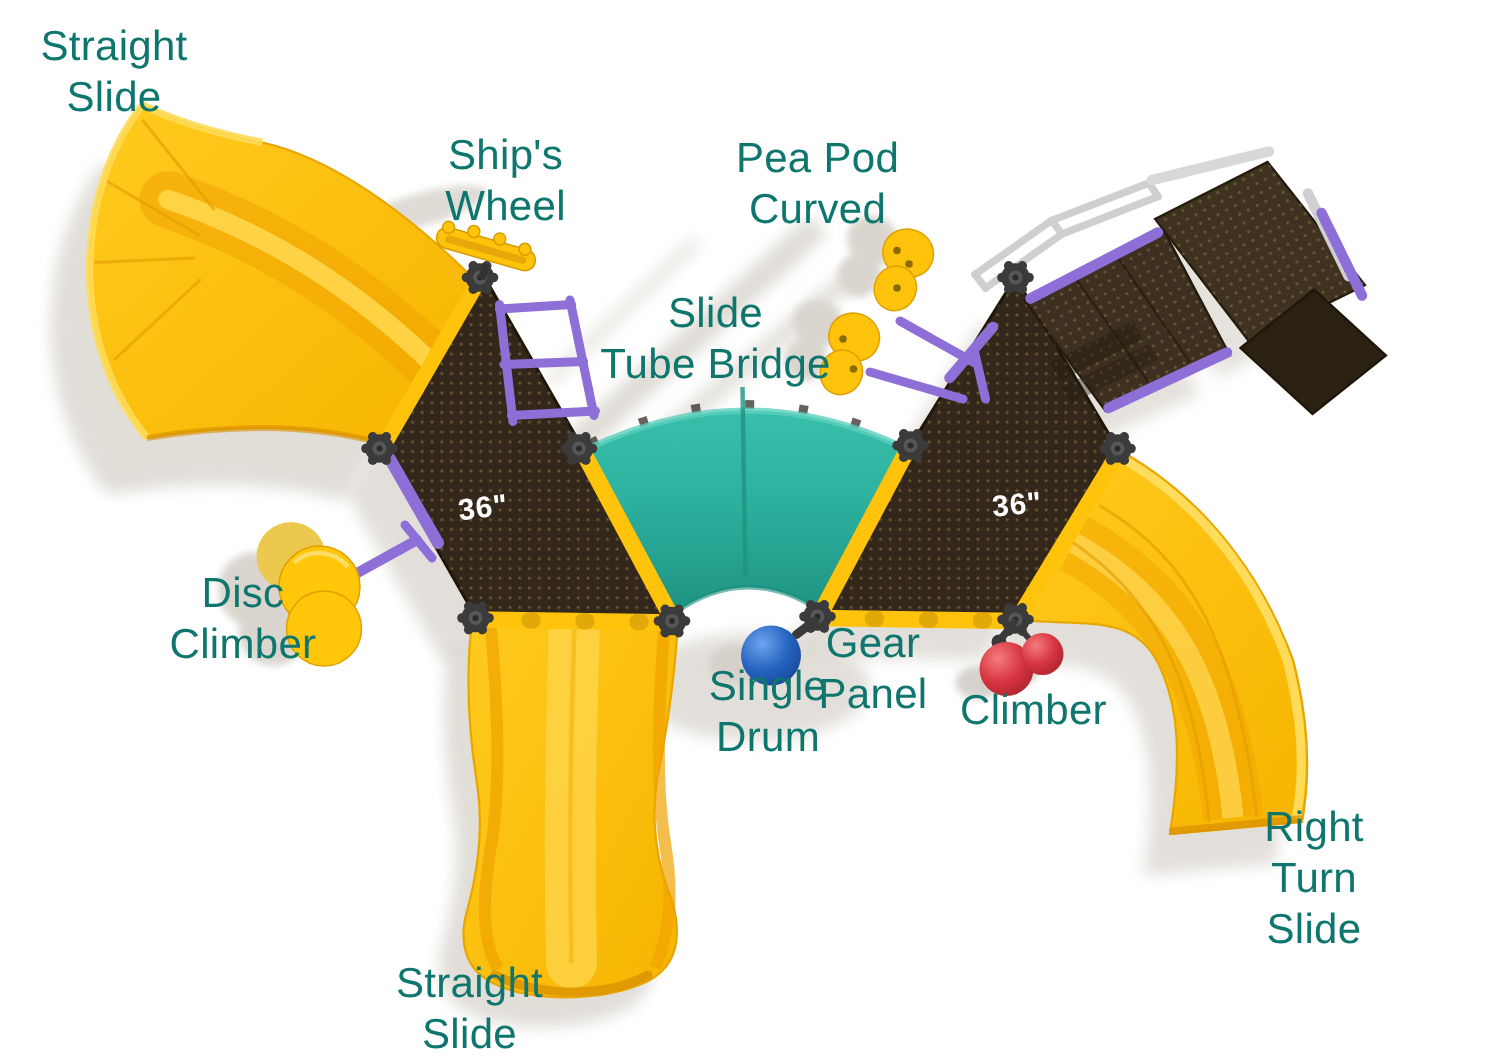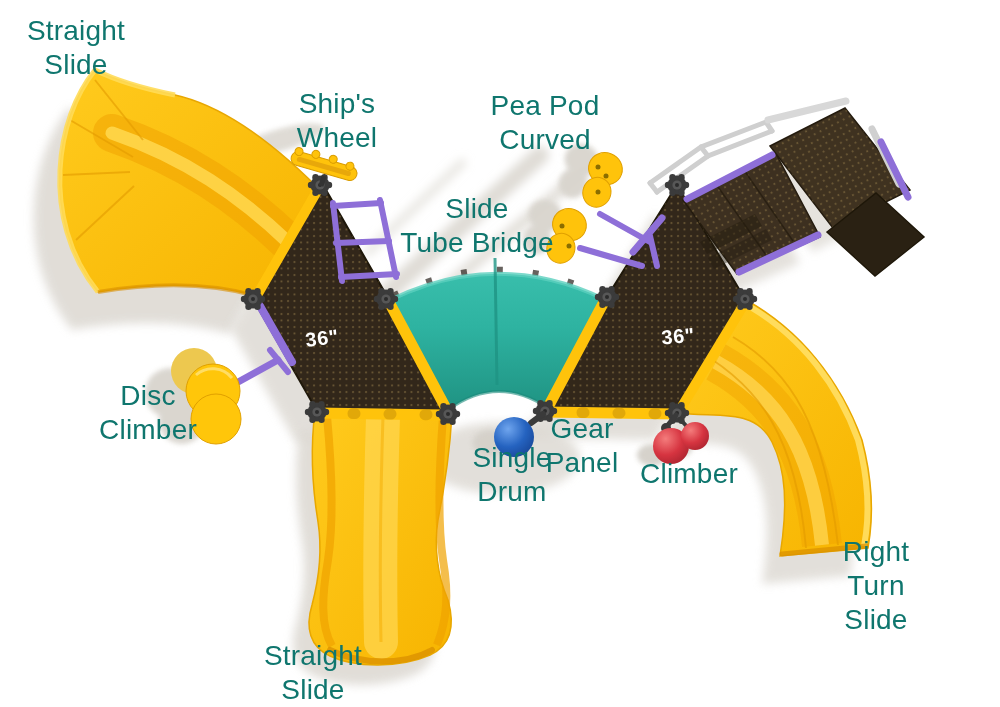--- a/index.html
+++ b/index.html
@@ -264,21 +264,21 @@
 </svg>
 
   <div class="label" style="left:76px;top:48px">Straight
 Slide</div>
   <div class="label" style="left:337px;top:121px">Ship's
 Wheel</div>
   <div class="label" style="left:477px;top:226px">Slide
 Tube Bridge</div>
   <div class="label" style="left:545px;top:123px">Pea Pod
 Curved</div>
-  <div class="label" style="left:148px;top:413px">Disc
+  <div class="label" style="left:162px;top:413px">Disc
 Climber</div>
   <div class="label" style="left:512px;top:475px">Single
 Drum</div>
   <div class="label" style="left:582px;top:446px">Gear
 Panel</div>
   <div class="label" style="left:689px;top:474px">Climber</div>
   <div class="label" style="left:876px;top:586px">Right Turn
 Slide</div>
   <div class="label" style="left:313px;top:673px">Straight
 Slide</div>

